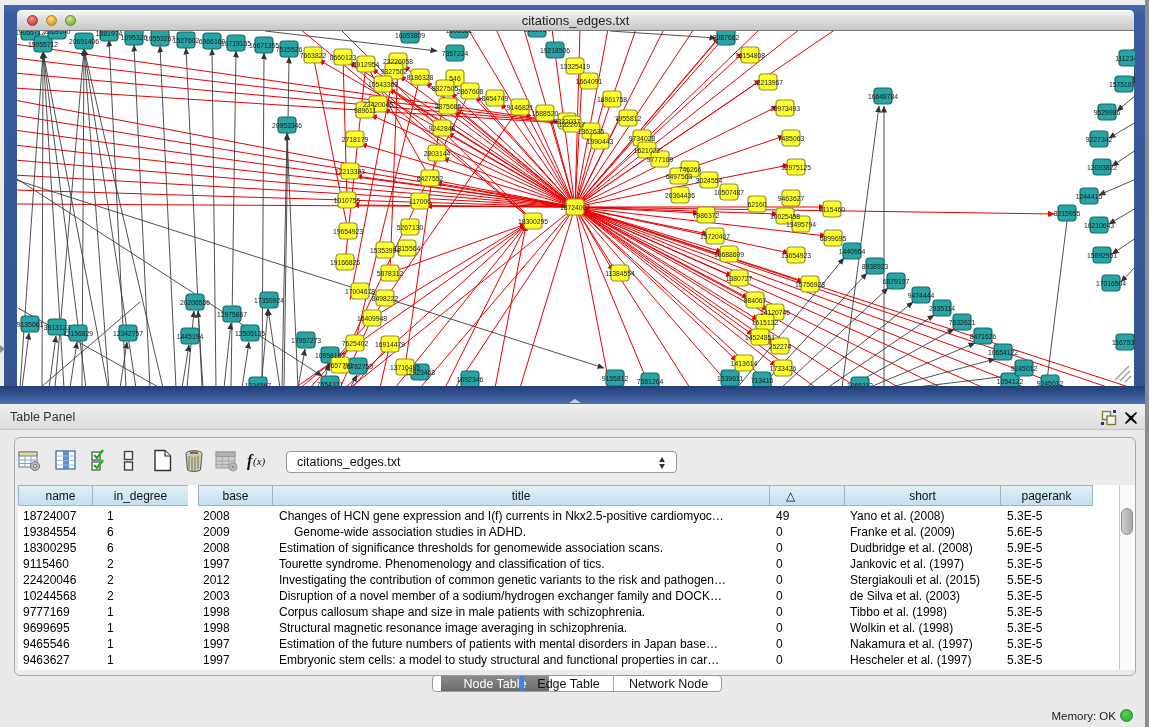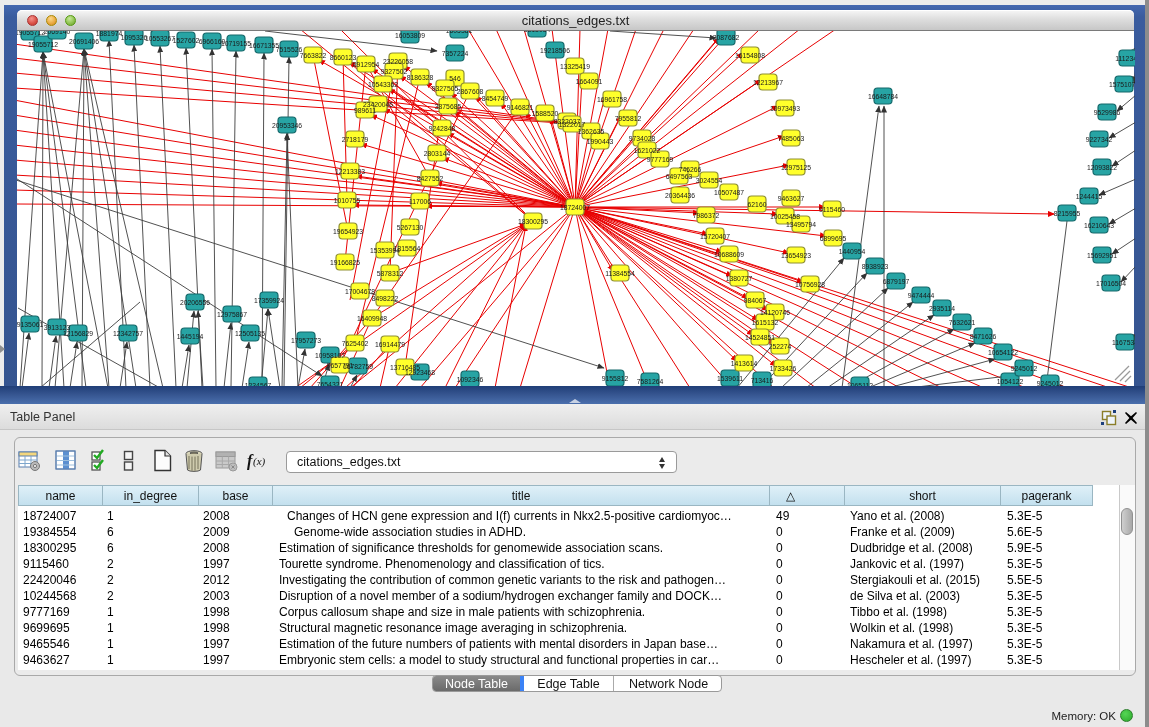--- a/index.html
+++ b/index.html
@@ -586,33 +586,33 @@
 <svg class="icon" style="left:246px" width="24" height="23" viewBox="0 0 24 23">
 <text x="1" y="17" font-family="Liberation Serif,serif" font-style="italic" font-weight="bold" font-size="16px" fill="#111">f</text>
 <text x="7" y="16" font-family="Liberation Serif,serif" font-style="italic" font-size="11px" fill="#111">(x)</text>
 </svg>
   <div class="abs" id="combo">citations_edges.txt
     <div class="cbarr" style="top:5px;border-left:3.5px solid transparent;border-right:3.5px solid transparent;border-bottom:5px solid #333"></div>
     <div class="cbarr" style="top:12px;border-left:3.5px solid transparent;border-right:3.5px solid transparent;border-top:5px solid #333"></div>
   </div>
   <div class="abs" id="thead">
     <div class="hc" style="left:0;width:84px">name</div>
-    <div class="hc" style="left:84px;width:96px">in_degree</div>
+    <div class="hc" style="left:74px;width:96px">in_degree</div>
     <div class="hc" style="left:180px;width:74px">base</div>
     <div class="hc" style="left:254px;width:497px">title</div>
     <div class="hc" style="left:751px;width:75px;text-align:left;padding-left:16px">△ out_de…</div>
     <div class="hc" style="left:826px;width:156px">short</div>
     <div class="hc" style="left:982px;width:93px;border-right:1px solid #9ab6c2">pagerank</div>
   </div>
   <div class="abs" id="tbody"></div>
 <div class="trow" style="top:508px">
       <span style="left:23px">18724007</span>
       <span style="left:107px">1</span>
       <span style="left:203px">2008</span>
-      <span style="left:287px">Changes of HCN gene expression and I(f) currents in Nkx2.5‑positive cardiomyoc…</span>
+      <span style="left:279px">Changes of HCN gene expression and I(f) currents in Nkx2.5‑positive cardiomyoc…</span>
       <span style="left:776px">49</span>
       <span style="left:850px">Yano et al. (2008)</span>
       <span style="left:1007px">5.3E‑5</span>
     </div>
 <div class="trow" style="top:524px">
       <span style="left:23px">19384554</span>
       <span style="left:107px">6</span>
       <span style="left:203px">2009</span>
       <span style="left:294px">Genome‑wide association studies in ADHD.</span>
       <span style="left:776px">0</span>
@@ -687,20 +687,20 @@
       <span style="left:107px">1</span>
       <span style="left:203px">1997</span>
       <span style="left:279px">Embryonic stem cells: a model to study structural and functional properties in car…</span>
       <span style="left:776px">0</span>
       <span style="left:850px">Hescheler et al. (1997)</span>
       <span style="left:1007px">5.3E‑5</span>
     </div>
   <div class="abs" id="sbar"></div>
   <div class="abs" id="thumb"></div>
   <div class="abs" id="tabs">
-    <div class="seg" style="left:0;width:87px;background:linear-gradient(#8a8a8a,#666);color:#fff">Node Table</div>
+    <div class="seg" style="left:8px;width:108px;background:linear-gradient(#8a8a8a,#666);color:#fff">Node Table</div>
     <div class="seg" style="left:87px;width:93px;border-left:4px solid #3b82f6">Edge Table</div>
     <div class="seg" style="left:180px;width:110px;border-left:1px solid #aaa">Network Node</div>
   </div>
   <div class="abs" id="memtxt">Memory: OK</div>
   <div class="abs" id="memdot"></div>
   <div class="abs" style="left:0;top:345px;width:0;height:0;border-top:4px solid transparent;border-bottom:4px solid transparent;border-left:5px solid #909090"></div>
 </div>
 
 </body></html>

